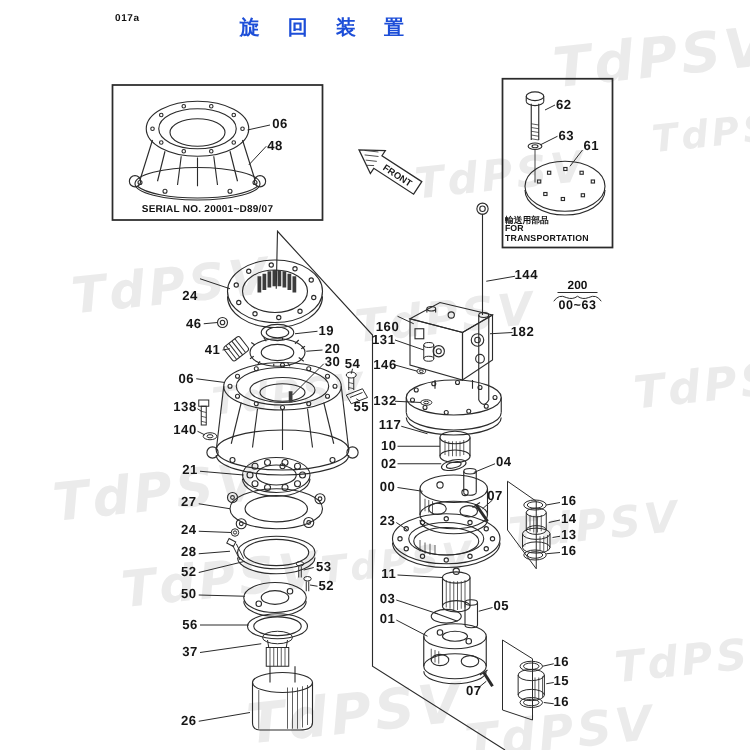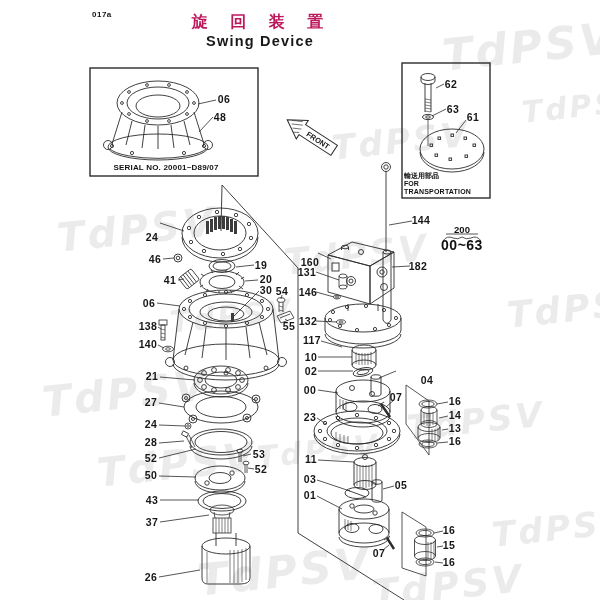--- a/index.html
+++ b/index.html
@@ -10,30 +10,30 @@
       letter-spacing:3px;white-space:nowrap;transform-origin:left top;z-index:0;
       font-family:"DejaVu Sans",sans-serif;user-select:none;}
   
   #art{position:absolute;left:0;top:0;z-index:1;}
   
   .txt{position:absolute;z-index:2;white-space:nowrap;}
   .part-label{position:absolute;z-index:3;transform:translate(-50%,-50%);
       font-weight:bold;font-size:10.5px;letter-spacing:.4px;color:#161616;white-space:nowrap;}
   #page-code{left:92px;top:10px;font-size:8px;font-weight:bold;letter-spacing:.5px;}
   #title-jp{left:262px;top:12px;transform:translateX(-50%);font-size:16px;font-weight:bold;
-      letter-spacing:9px;color:#be185d;}
+      letter-spacing:9px;color:#1d4ed8;}
   #title-en{left:260px;top:33px;transform:translateX(-50%);font-size:14.5px;font-weight:bold;
       letter-spacing:1.2px;color:#181818;}
   #serial-text{left:166px;top:167px;transform:translate(-50%,-50%);font-size:8px;
       font-weight:bold;letter-spacing:.2px;}
   #cap-jp{left:404px;top:171px;font-size:7px;font-weight:bold;}
   #cap-en1{left:404px;top:180px;font-size:7px;font-weight:bold;}
   #cap-en2{left:404px;top:188px;font-size:7px;font-weight:bold;letter-spacing:.2px;}
   #range-top{left:462px;top:229px;transform:translate(-50%,-50%);font-size:9.5px;font-weight:bold;}
-  #range-bottom{left:462px;top:245px;transform:translate(-50%,-50%);font-size:14px;font-weight:bold;letter-spacing:.5px;}
+  #range-bottom{left:462px;top:245px;transform:translate(-50%,-50%);font-size:10px;font-weight:bold;letter-spacing:.5px;}
 </style>
 </head>
 <body>
 
 <div id="page">
 
   <div id="wm-layer">
       <span class="wm" style="left: 440px; top: 30px; font-size: 44px; transform: rotate(-6deg);">TdPSV</span>
       <span class="wm" style="left: 330px; top: 128px; font-size: 34px; transform: rotate(-6deg);">TdPSV</span>
       <span class="wm" style="left: 55px; top: 215px; font-size: 40px; transform: rotate(-6deg);">TdPSV</span>
@@ -592,21 +592,20 @@
       <line x1="317" y1="496" x2="342" y2="509"></line>
       <line x1="383" y1="550" x2="389" y2="545"></line>
       <line x1="443" y1="531" x2="434" y2="533"></line>
       <line x1="443" y1="546" x2="437" y2="547"></line>
       <line x1="443" y1="563" x2="435" y2="562"></line>
     </g>
   </svg>
 
   <div class="txt" id="page-code">017a</div>
   <div class="txt" id="title-jp">旋 回 装 置</div>
-  <div class="txt" id="title-en">Swing Device</div>
   <div class="txt" id="serial-text">SERIAL NO. 20001~D89/07</div>
   <div class="txt" id="cap-jp">輸送用部品</div>
   <div class="txt" id="cap-en1">FOR</div>
   <div class="txt" id="cap-en2">TRANSPORTATION</div>
   <div class="txt" id="range-top">200</div>
   <div class="txt" id="range-bottom">00~63</div>
 
   <div id="label-layer">
       <div class="part-label" style="left: 152px; top: 222px; margin-top: 15px;">24</div>
       <div class="part-label" style="left: 155px; top: 259px;">46</div>
@@ -620,33 +619,33 @@
       <div class="part-label" style="left: 148px; top: 326px;">138</div>
       <div class="part-label" style="left: 148px; top: 344px;">140</div>
       <div class="part-label" style="left: 152px; top: 376px;">21</div>
       <div class="part-label" style="left: 151px; top: 402px;">27</div>
       <div class="part-label" style="left: 151px; top: 424px;">24</div>
       <div class="part-label" style="left: 151px; top: 442px;">28</div>
       <div class="part-label" style="left: 151px; top: 458px;">52</div>
       <div class="part-label" style="left: 259px; top: 454px;">53</div>
       <div class="part-label" style="left: 261px; top: 469px;">52</div>
       <div class="part-label" style="left: 151px; top: 475px;">50</div>
-      <div class="part-label" style="left: 152px; top: 500px;">43</div>
+      <div class="part-label" style="left: 152px; top: 500px;">56</div>
       <div class="part-label" style="left: 152px; top: 522px;">37</div>
       <div class="part-label" style="left: 151px; top: 577px;">26</div>
       <div class="part-label" style="left: 421px; top: 220px;">144</div>
       <div class="part-label" style="left: 418px; top: 266px;">182</div>
       <div class="part-label" style="left: 310px; top: 252px; margin-top: 10px;">160</div>
       <div class="part-label" style="left: 307px; top: 272px;">131</div>
       <div class="part-label" style="left: 308px; top: 292px;">146</div>
       <div class="part-label" style="left: 308px; top: 321px;">132</div>
       <div class="part-label" style="left: 312px; top: 340px;">117</div>
       <div class="part-label" style="left: 311px; top: 357px;">10</div>
       <div class="part-label" style="left: 311px; top: 371px;">02</div>
-      <div class="part-label" style="left: 403px; top: 380px; padding-left: 48px;">04</div>
+      <div class="part-label" style="left: 403px; top: 370px;">04</div>
       <div class="part-label" style="left: 310px; top: 390px;">00</div>
       <div class="part-label" style="left: 396px; top: 397px;">07</div>
       <div class="part-label" style="left: 310px; top: 417px;">23</div>
       <div class="part-label" style="left: 455px; top: 401px;">16</div>
       <div class="part-label" style="left: 455px; top: 415px;">14</div>
       <div class="part-label" style="left: 455px; top: 428px;">13</div>
       <div class="part-label" style="left: 455px; top: 441px;">16</div>
       <div class="part-label" style="left: 311px; top: 459px;">11</div>
       <div class="part-label" style="left: 310px; top: 479px;">03</div>
       <div class="part-label" style="left: 401px; top: 485px;">05</div>

